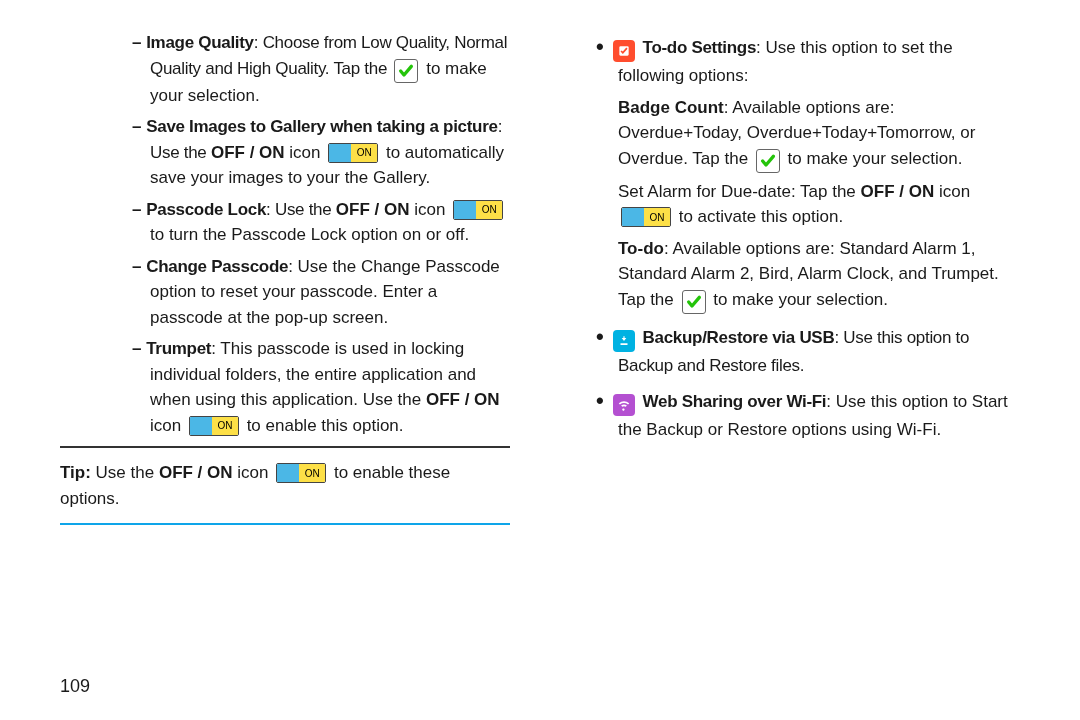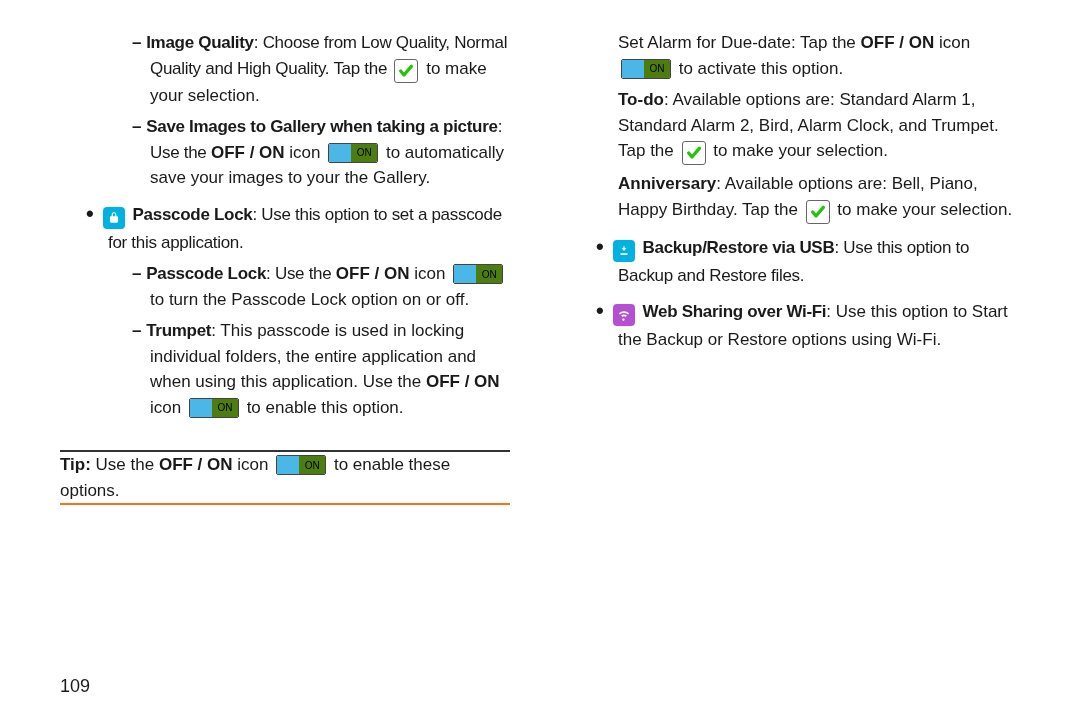--- a/index.html
+++ b/index.html
@@ -40,23 +40,23 @@
     content: "• ";
     font-size: 22px;
     font-weight: bold;
     margin-left: -22px;
     vertical-align: -1px;
   }
   .b { font-weight: bold; }
   .narrow { font-stretch: condensed; letter-spacing: -0.3px; }
   .tip-box {
     border-top: 2px solid #333;
-    border-bottom: 2px solid #f97316;
-    padding: 0 0;
-    margin-top: 24px;
+    border-bottom: 2px solid #0ea5e9;
+    padding: 12px 0;
+    margin-top: 2px;
   }
   .page-num {
     margin-top: auto;
     padding-top: 20px;
     font-size: 18px;
   }
   .icon-toggle {
     display: inline-flex;
     align-items: center;
     vertical-align: -4px;
@@ -67,21 +67,21 @@
     margin: 0 3px;
   }
   .icon-toggle .t-off {
     width: 22px;
     height: 18px;
     background: #4bb7e6;
   }
   .icon-toggle .t-on {
     width: 26px;
     height: 18px;
-    background: #4d7c0f;
+    background: #fde047;
     font-size: 10px;
     display: inline-flex;
     align-items: center;
     justify-content: center;
     color: #000;
   }
   .icon-check {
     display: inline-flex;
     align-items: center;
     justify-content: center;
@@ -126,80 +126,84 @@
     </div>
 
     <div class="item-line indent2 dash">
       <span class="b narrow">Save Images to Gallery when taking a picture</span><span class="narrow">: Use the </span><span class="indent0"></span><span class="b">OFF / ON</span><span> icon </span><span class="icon-toggle">
           <span class="t-off"></span>
           <span class="t-on">ON</span>
         </span><span> to automatically save your images to your the Gallery.</span>
     </div>
 
 
-    <div class="item-line indent1 bull">
-      <span class="icon-app icon-lock">
-          <svg viewBox="0 0 24 24" fill="#fff">
-            <path d="M12 2a4 4 0 0 0-4 4v3H7a2 2 0 0 0-2 2v7a2 2 0 0 0 2 2h10a2 2 0 0 0 2-2v-7a2 2 0 0 0-2-2h-1V6a4 4 0 0 0-4-4zm-2 4a2 2 0 1 1 4 0v3h-4z"></path>
-          </svg>
-        </span>
-      <span class="b narrow">Passcode Lock</span><span class="narrow">: Use this option to set a passcode for this application.</span>
-    </div>
 
     <div class="item-line indent2 dash">
       <span class="b narrow">Passcode Lock</span><span class="narrow">: Use the </span><span class="b">OFF / ON</span><span> icon </span><span class="icon-toggle">
           <span class="t-off"></span>
           <span class="t-on">ON</span>
         </span><span> to turn the Passcode Lock option on or off.</span>
     </div>
 
+    <div class="item-line indent2 dash">
+      <span class="b narrow">Change Passcode</span><span>: Use the Change Passcode option to reset your passcode. Enter a passcode at the pop-up screen.</span>
+    </div>
 
     <div class="item-line indent2 dash">
       <span class="b narrow">Trumpet</span><span>: This passcode is used in locking individual folders, the entire application and when using this application. Use the </span><span class="b">OFF / ON</span><span> icon </span><span class="icon-toggle">
           <span class="t-off"></span>
           <span class="t-on">ON</span>
         </span><span> to enable this option.</span>
     </div>
 
     <div class="tip-box">
       <span class="b">Tip:</span><span> Use the </span><span class="b">OFF / ON</span><span> icon </span><span class="icon-toggle">
           <span class="t-off"></span>
           <span class="t-on">ON</span>
         </span><span> to enable these options.</span>
     </div>
 
     <div class="page-num">109</div>
   </div>
 
   <div class="col">
 
-
+    <div class="item-line indent1 bull">
+      <span class="icon-app icon-todo">
+          <svg viewBox="0 0 24 24" fill="#fff">
+            <rect x="4" y="4" width="16" height="16" rx="2" fill="#fff"></rect>
+            <path fill="none" stroke="#ff4d2e" stroke-width="3" d="M7 12l3 3 7-8"></path>
+          </svg>
+        </span>
+      <span class="b narrow">To-do Settings</span><span>: Use this option to set the following options:</span>
+    </div>
+
+    <div class="item-line indent1">
+      <span class="b">Badge Count</span><span>: Available options are: Overdue+Today, Overdue+Today+Tomorrow, or Overdue. Tap the </span><span class="icon-check">
+          <svg viewBox="0 0 24 24">
+            <path fill="none" stroke="#24c40a" stroke-width="5" stroke-linecap="round" stroke-linejoin="round" d="M4 12 L9 18 L20 5"></path>
+          </svg>
+        </span><span> to make your selection.</span>
+    </div>
 
     <div class="item-line indent1">
       <span>Set Alarm for Due-date: Tap the </span><span class="b">OFF / ON</span><span> icon </span><span class="icon-toggle">
           <span class="t-off"></span>
           <span class="t-on">ON</span>
         </span><span> to activate this option.</span>
     </div>
 
     <div class="item-line indent1">
       <span class="b">To-do</span><span>: Available options are: Standard Alarm 1, Standard Alarm 2, Bird, Alarm Clock, and Trumpet. Tap the </span><span class="icon-check">
           <svg viewBox="0 0 24 24">
             <path fill="none" stroke="#24c40a" stroke-width="5" stroke-linecap="round" stroke-linejoin="round" d="M4 12 L9 18 L20 5"></path>
           </svg>
         </span><span> to make your selection.</span>
     </div>
 
-    <div class="item-line indent1">
-      <span class="b">Anniversary</span><span>: Available options are: Bell, Piano, Happy Birthday. Tap the </span><span class="icon-check">
-          <svg viewBox="0 0 24 24">
-            <path fill="none" stroke="#24c40a" stroke-width="5" stroke-linecap="round" stroke-linejoin="round" d="M4 12 L9 18 L20 5"></path>
-          </svg>
-        </span><span> to make your selection.</span>
-    </div>
 
     <div class="item-line indent1 bull">
       <span class="icon-app icon-usb">
           <svg viewBox="0 0 24 24" fill="#fff">
             <path d="M11 4h2v3h3l-4 5-4-5h3zM6 16h12v3H6z"></path>
           </svg>
         </span>
       <span class="b narrow">Backup/Restore via USB</span><span class="narrow">: Use this option to Backup and Restore files.</span>
     </div>
 

